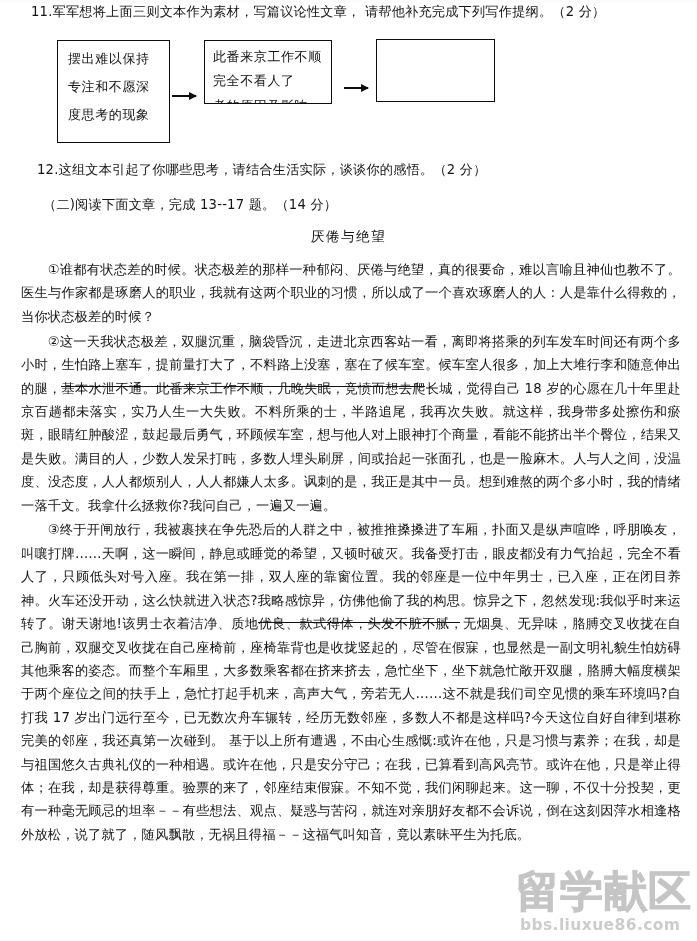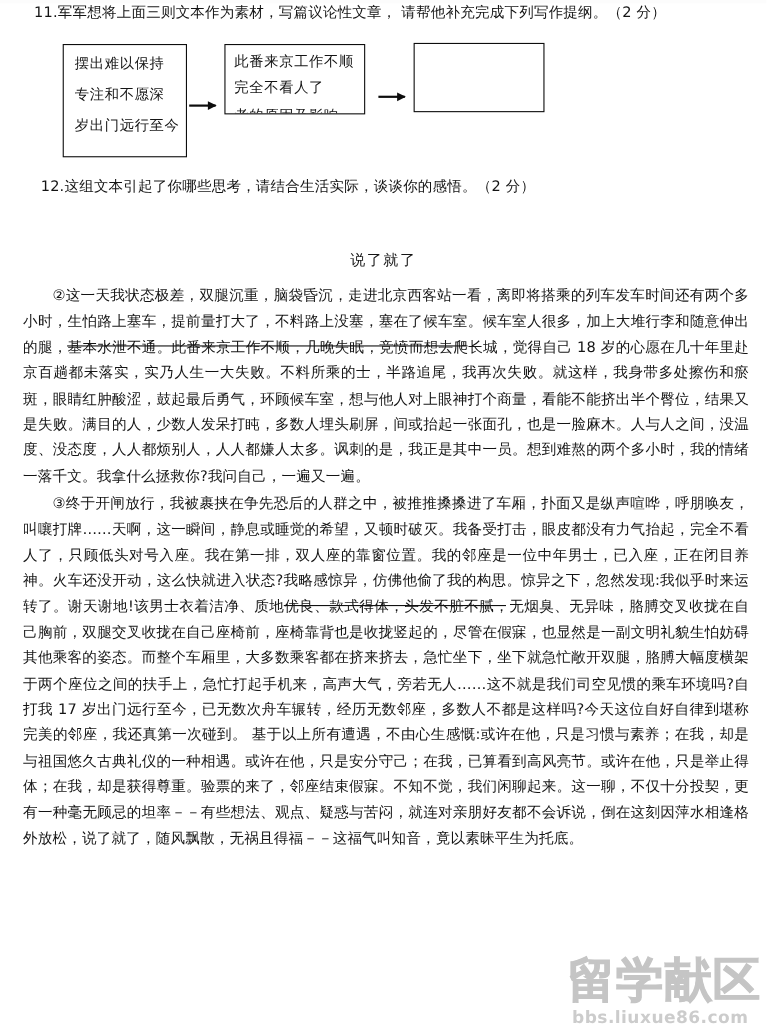--- a/index.html
+++ b/index.html
@@ -218,45 +218,47 @@
 
   <div class="scan-edge-top"></div>
 
   <div class="qline q11">11.军军想将上面三则文本作为素材，写篇议论性文章， 请帮他补充完成下列写作提纲。（2 分）</div>
 
   <div class="diagram">
 
     <div class="dbox" id="box-1">
       <div class="dline">摆出难以保持</div>
       <div class="dline">专注和不愿深</div>
-      <div class="dline">岁出门远行至今</div>
+      <div class="dline">度思考的现象</div>
     </div>
 
     <div class="arrow" id="arrow-1"></div>
 
     <div class="dbox" id="box-2">
       <div class="dline">此番来京工作不顺</div>
       <div class="dline">完全不看人了</div>
       <div class="dline clipped">考的原因及影响</div>
     </div>
 
     <div class="arrow" id="arrow-2"></div>
 
     <div class="dbox" id="box-3">
       <div class="dline"></div>
     </div>
 
   </div>
 
   <div class="q12">12.这组文本引起了你哪些思考，请结合生活实际，谈谈你的感悟。（2 分）</div>
 
-
-  <div class="article-title">说了就了</div>
+  <div class="sect2">（二)阅读下面文章，完成 13--17 题。（14 分）</div>
+
+  <div class="article-title">厌倦与绝望</div>
 
   <div class="article">
+      <div class="para"><span class="marker">　　①</span><span>谁都有状态差的时候。状态极差的那样一种郁闷、厌倦与绝望，真的很要命，难以言喻且神仙也教不了。医生与作家都是琢磨人的职业，我就有这两个职业的习惯，所以成了一个喜欢琢磨人的人：人是靠什么得救的，当你状态极差的时候？</span></div>
       <div class="para"><span class="marker">　　②</span><span>这一天我状态极差，双腿沉重，脑袋昏沉，走进北京西客站一看，离即将搭乘的列车发车时间还有两个多小时，</span><span class="u">生怕路上塞车，提前量打大了，不料路上没塞，塞在了候车室</span><span>。候车室人很多，加上大堆行李和随意伸出的腿，基本水泄不通。此番来京工作不顺，几晚失眠，竞愤而想去爬长城，觉得自己 18 岁的心愿在几十年里赴京百趟都未落实，实乃人生一大失败。不料所乘的士，半路追尾，我再次失败。就这样，我身带多处擦伤和瘀斑，眼睛红肿酸涩，鼓起最后勇气，环顾候车室，想与他人对上眼神打个商量，看能不能挤出半个臀位，结果又是失败。满目的人，少数人发呆打盹，多数人埋头刷屏，间或抬起一张面孔，也是一脸麻木。人与人之间，没温度、没态度，人人都烦别人，人人都嫌人太多。讽刺的是，我正是其中一员。想到难熬的两个多小时，我的情绪一落千文。我拿什么拯救你?我问自己，一遍又一遍。</span></div>
       <div class="para"><span class="marker">　　③</span><span>终于开闸放行，我被裹挟在争先恐后的人群之中，被推推搡搡进了车厢，扑面又是纵声喧哗，呼朋唤友，叫嚷打牌……天啊，这一瞬间，静息或睡觉的希望，又顿时破灭。我备受打击，眼皮都没有力气抬起，完全不看人了，只顾低头对号入座。我在第一排，双人座的靠窗位置。我的邻座是一位中年男士，已入座，正在闭目养神。火车还没开动，这么快就进入状态?</span><span class="u">我略感惊异，仿佛他偷了我的构思</span><span>。惊异之下，忽然发现:我似乎时来运转了。谢天谢地!该男士衣着洁净、质地优良、款式得体，头发不脏不腻，无烟臭、无异味，胳膊交叉收拢在自己胸前，双腿交叉收拢在自己座椅前，座椅靠背也是收拢竖起的，尽管在假寐，也显然是一副文明礼貌生怕妨碍其他乘客的姿态。而整个车厢里，大多数乘客都在挤来挤去，急忙坐下，坐下就急忙敞开双腿，胳膊大幅度横架于两个座位之间的扶手上，急忙打起手机来，高声大气，旁若无人……这不就是我们司空见惯的乘车环境吗?自打我 17 岁出门远行至今，已无数次舟车辗转，经历无数邻座，多数人不都是这样吗?今天这位自好自律到堪称完美的邻座，我还真第一次碰到。 基于以上所有遭遇，不由心生感慨:或许在他，只是习惯与素养；在我，却是与祖国悠久古典礼仪的一种相遇。或许在他，只是安分守己；在我，已算看到高风亮节。或许在他，只是举止得体；在我，却是获得尊重。验票的来了，邻座结束假寐。不知不觉，我们闲聊起来。这一聊，不仅十分投契，更有一种毫无顾忌的坦率－－有些想法、观点、疑惑与苦闷，就连对亲朋好友都不会诉说，倒在这刻因萍水相逢格外放松，说了就了，随风飘散，无祸且得福－－这福气叫知音，竟以素昧平生为托底。</span></div>
     </div>
 
   <div class="watermark">
     <div class="wm-cjk">留学献区</div>
     <div class="wm-url">bbs.liuxue86.com</div>
   </div>
 
 </div>

